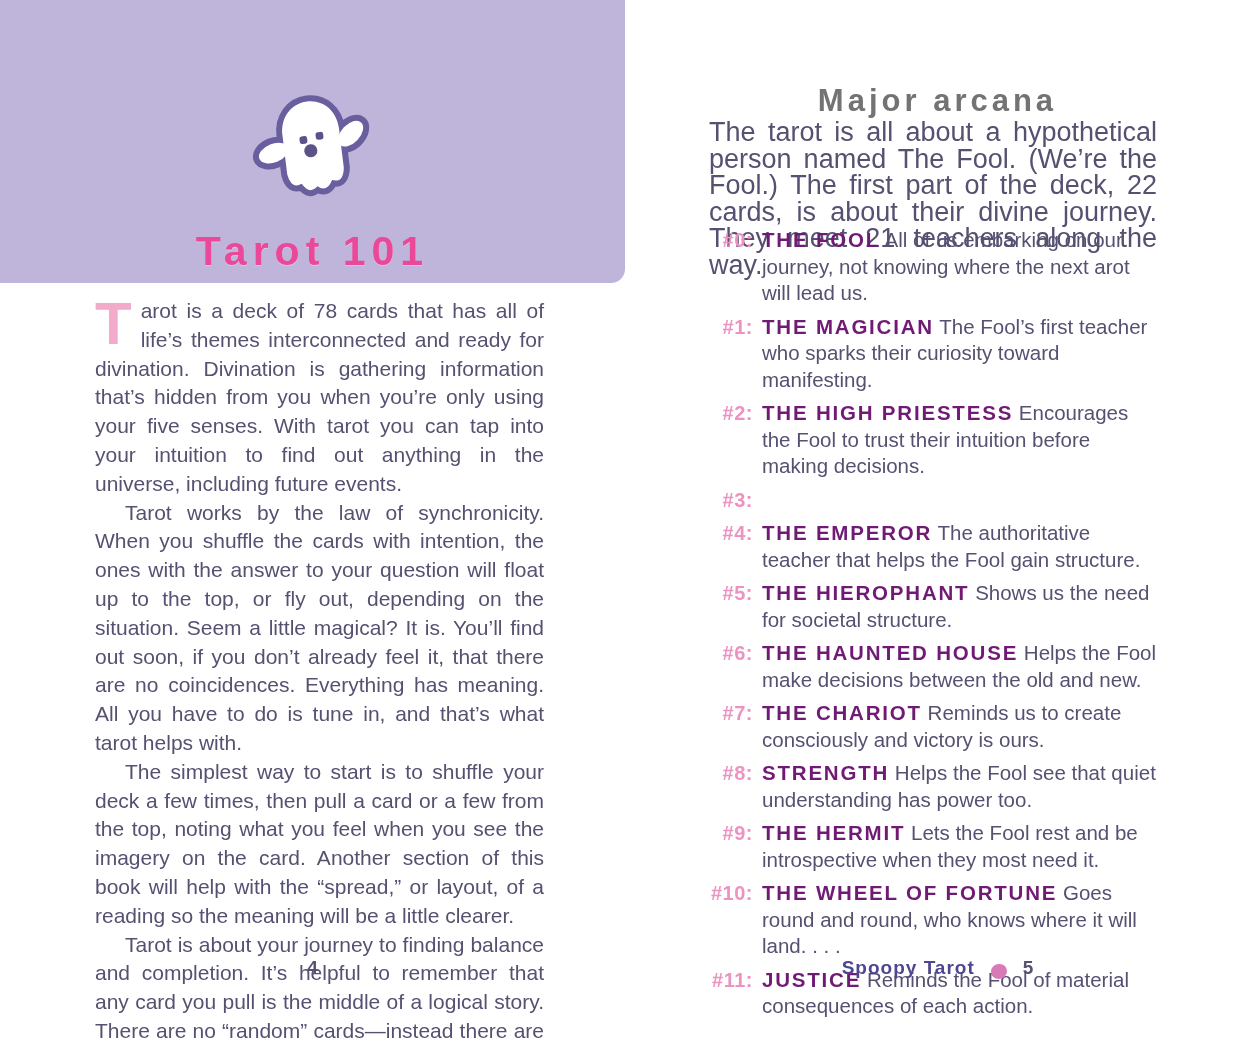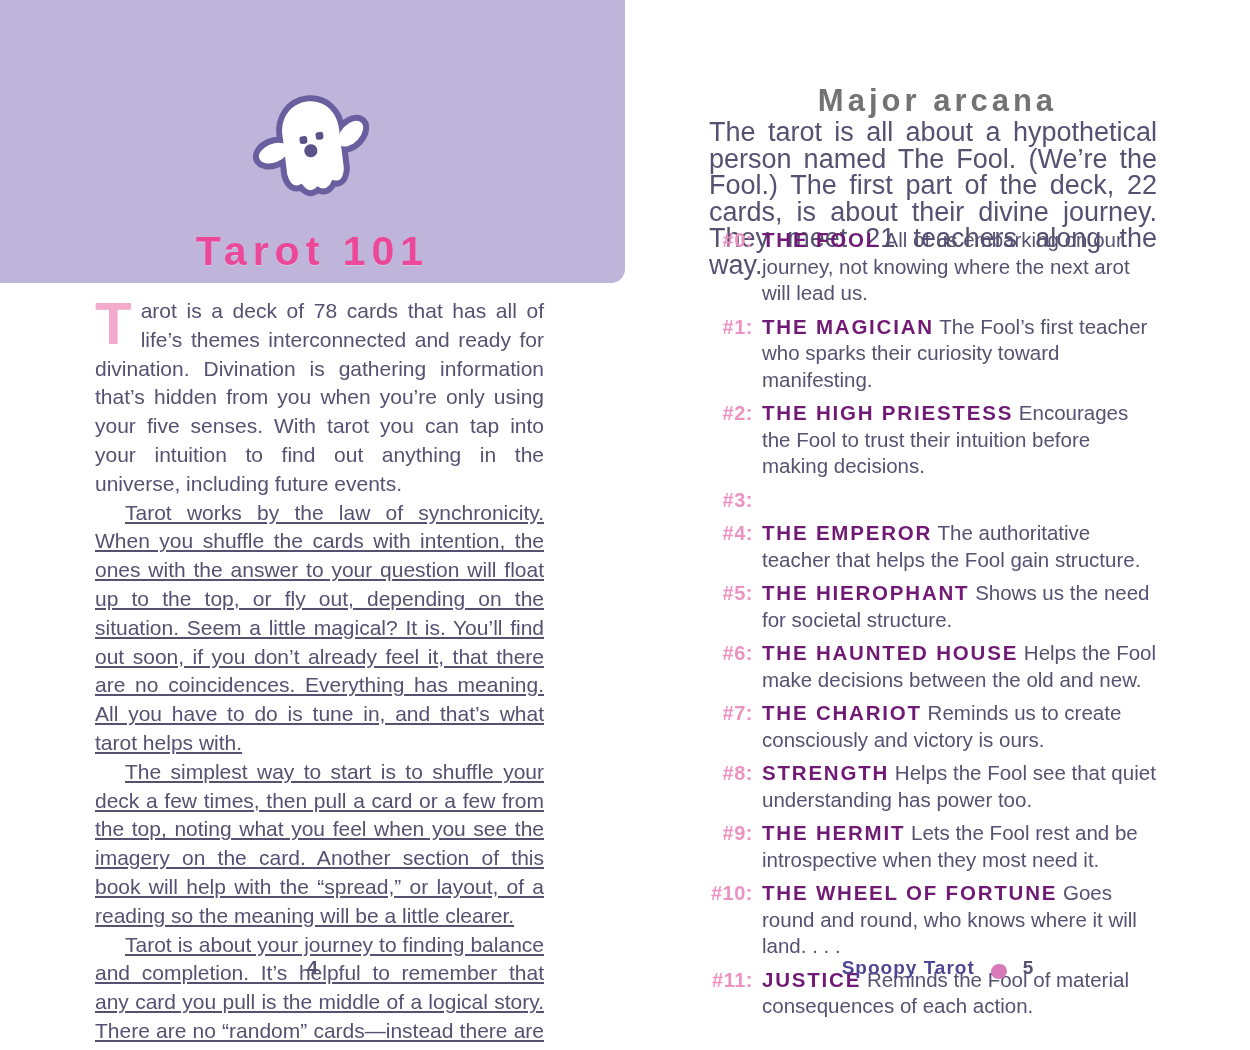--- a/index.html
+++ b/index.html
@@ -34,21 +34,21 @@
     text-shadow: 0 1px 0 rgba(255,255,255,0.3);
   }
   .left-body {
     position: absolute; left: 95px; top: 297px;
     width: 449px;
     color: #565071;
     font-size: 21px; line-height: 28.8px;
     text-align: justify;
   }
   .left-body p { margin: 0; }
-  .left-body p + p { text-indent: 30px; text-decoration: underline; }
+  .left-body p + p { text-indent: 30px; }
   .dropcap {
     float: left;
     color: #f2abca;
     font-size: 60px; line-height: 50px;
     font-weight: bold;
     padding-right: 9px; padding-top: 2px;
   }
   .page-num-left {
     position: absolute; left: 0; top: 957px;
     width: 625px; text-align: center;

